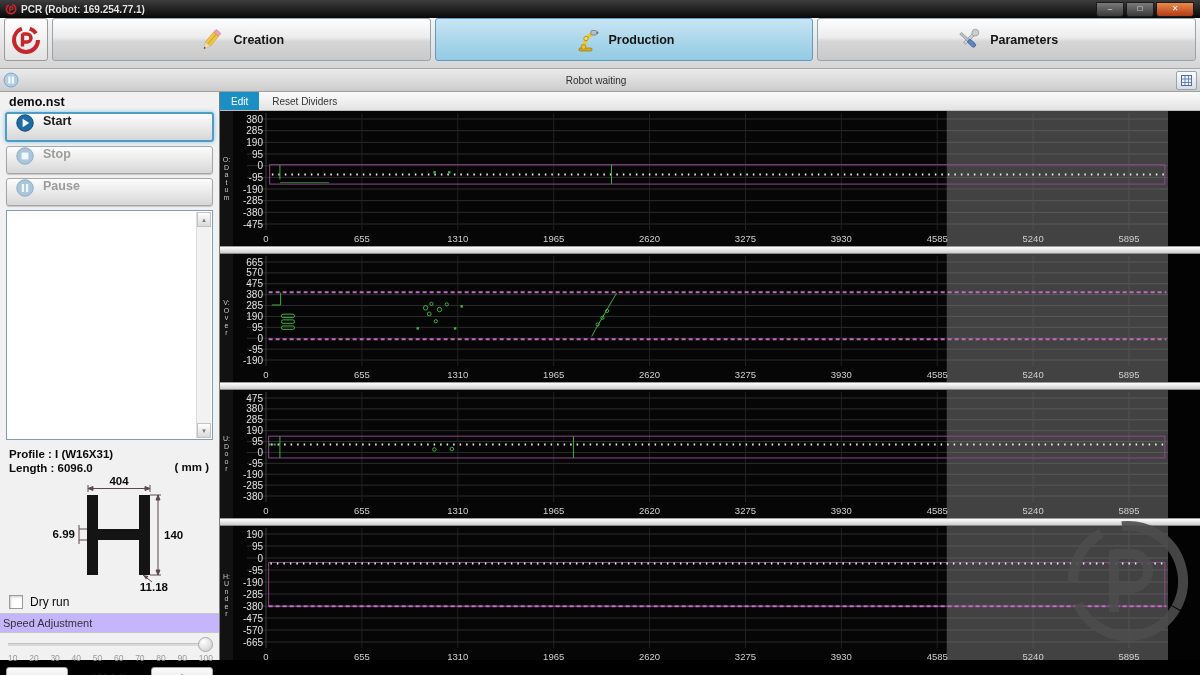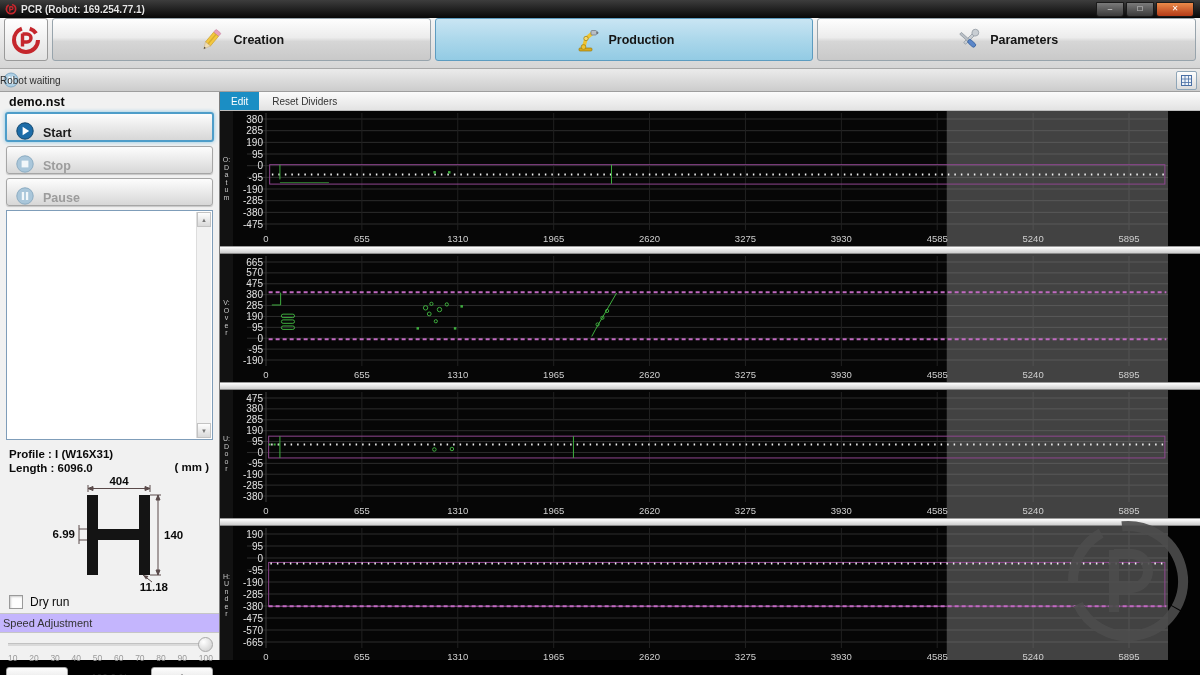--- a/index.html
+++ b/index.html
@@ -20,30 +20,30 @@
   .logo-btn{width:42px;height:41px;background:linear-gradient(#ffffff,#e2e2e2);border:1px solid #9a9a9a;
             border-radius:3px;display:flex;align-items:center;justify-content:center;}
   .tab{flex:1;height:41px;background:linear-gradient(#fefefe 0%,#ececec 45%,#d6d6d6 55%,#c9c9c9 100%);
        border:1px solid #98a4ac;border-radius:3px;display:flex;align-items:center;justify-content:center;
        gap:9px;font-weight:bold;font-size:12.5px;color:#151515;}
   .tab.active{background:linear-gradient(#c9e5f3 0%,#a9d6ea 55%,#93cbe4 100%);border-color:#5d9cc0;}
   .tab .ticon{width:26px;height:26px;flex:0 0 auto;}
   
   .statusbar{height:22px;background:linear-gradient(#ebebeb,#cccccc);border-bottom:1px solid #9e9e9e;
              display:flex;align-items:center;position:relative;padding:0 3px;}
-  .status-text{position:absolute;left:0;right:8px;font-size:10px;color:#2e2e2e;}
+  .status-text{position:absolute;left:0;right:8px;text-align:center;font-size:10px;color:#2e2e2e;}
   .grid-btn{margin-left:auto;width:19px;height:17px;border:1px solid #8fa6b8;border-radius:2px;
             background:linear-gradient(#fdfdfd,#dcdcdc);display:flex;align-items:center;justify-content:center;}
   
   .main{display:flex;height:568px;}
   .left-panel{width:220px;box-sizing:border-box;background:#f1f1f1;border-right:1px solid #7e7e7e;}
   .right-area{flex:1;background:#030303;position:relative;overflow:hidden;}
   
   .file-name{font-weight:bold;font-size:12.5px;color:#0a0a0a;padding:3px 9px 1px 9px;}
-  .ctrl-btn{display:flex;align-items:flex-end;gap:9px;height:26px;margin:3px 6px 4px 6px;padding-left:9px;
+  .ctrl-btn{display:flex;align-items:flex-start;gap:9px;height:26px;margin:3px 6px 4px 6px;padding-left:9px;
             border:1px solid #a6a6a6;border-radius:3px;background:linear-gradient(#fdfdfd,#d7d7d7);
             font-weight:bold;font-size:12.5px;color:#1c1c1c;box-shadow:0 1px 1px rgba(0,0,0,.18);}
   .ctrl-btn.active{border:2px solid #4e9dc9;box-shadow:0 0 4px #86c4e2;margin:2px 5px 4px 5px;}
   .ctrl-btn.disabled{color:#9c9c9c;}
   .cicon{width:18px;height:18px;flex:0 0 auto;}
   .listbox{height:228px;margin:4px 6px;background:#fff;border:1px solid #7f9db9;position:relative;}
   .scrollbar{position:absolute;top:1px;right:1px;bottom:1px;width:14px;background:#f2f2f2;border-left:1px solid #ddd;
              display:flex;flex-direction:column;justify-content:space-between;}
   .scroll-arrow{height:13px;background:linear-gradient(#fefefe,#d9d9d9);border:1px solid #c3c3c3;
                 font-size:6px;color:#777;display:flex;align-items:center;justify-content:center;}

